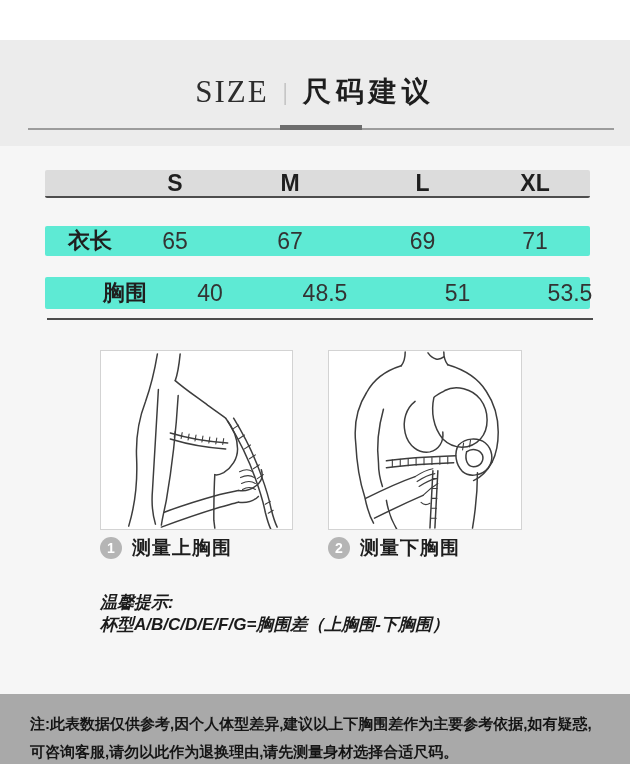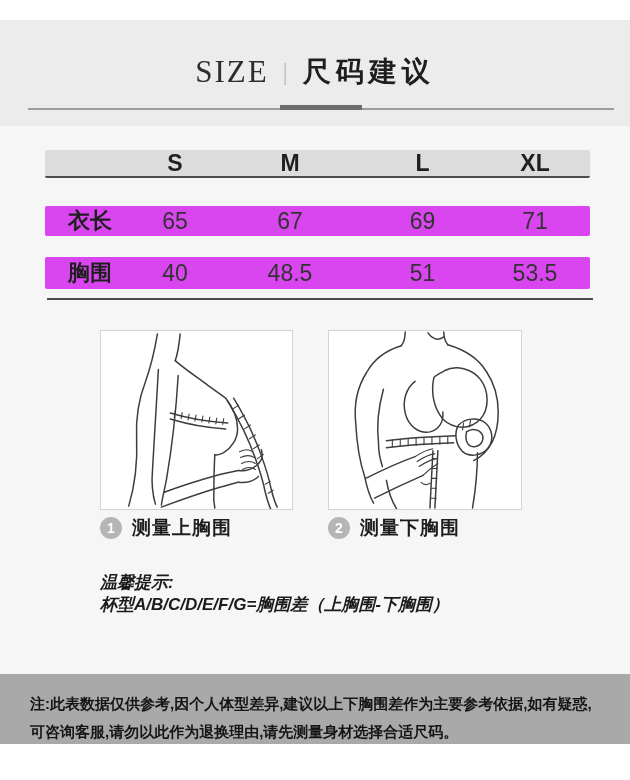--- a/index.html
+++ b/index.html
@@ -1,39 +1,39 @@
 <!DOCTYPE html>
 <html><head>
 <meta charset="utf-8">
 <style>
   html,body{margin:0;padding:0;background:#ffffff;}
   .page{position:relative;width:630px;height:744px;background:#ffffff;overflow:hidden;
-        font-family:"Liberation Sans","DejaVu Sans",sans-serif;color:#222;}
+        font-family:"Liberation Sans","DejaVu Sans",sans-serif;color:#222;margin-top:20px;}
 
   
   .band-title{position:absolute;left:0;top:20px;width:630px;height:106px;background:#ececec;}
   .band-content{position:absolute;left:0;top:126px;width:630px;height:548px;background:#f6f6f6;}
   .band-note{position:absolute;left:0;top:674px;width:630px;height:79px;background:#a9a9a9;}
 
   
   .title-row{position:absolute;left:0;top:50px;width:630px;height:44px;
              display:flex;align-items:center;justify-content:center;}
   .t-en{font-family:"Liberation Serif","DejaVu Serif",serif;font-size:31px;letter-spacing:2px;color:#2d2d2d;}
   .t-sep{color:#b8b8b8;font-size:24px;margin:0 15px 0 13px;transform:scaleX(.6);}
   .t-zh{font-size:28px;font-weight:bold;letter-spacing:5px;color:#1e1e1e;}
   .divider{position:absolute;top:108px;left:28px;width:586px;height:2px;background:#9c9c9c;}
   .divider-accent{position:absolute;left:50%;transform:translateX(-50%);bottom:0;width:82px;height:5px;background:#6d6d6d;}
 
   
   .trow{position:absolute;left:45px;width:545px;display:grid;
         grid-template-columns:90px 80px 150px 115px 110px;align-items:center;
-        background:#d946ef;border-radius:2px;box-sizing:border-box;}
+        background:#5eead4;border-radius:2px;box-sizing:border-box;}
   .thead{top:150px;height:28px;background:#dcdcdc;border-bottom:2px solid #4d4d4d;}
   .trow1{top:206px;height:30px;}
-  .trow2{top:257px;height:32px;}
+  .trow2{top:257px;height:32px;padding-left:35px;}
   .endline{position:absolute;top:298px;left:47px;width:546px;height:2px;background:#4d4d4d;}
   .cell{text-align:center;font-size:23px;color:#333;}
   .thead .cell{font-weight:bold;font-size:23px;color:#1f1f1f;}
   .cell.label{font-weight:bold;font-size:22px;color:#1f1f1f;}
 
   
   .figure-box{position:absolute;top:330px;height:180px;background:#ffffff;
               border:1px solid #d3d3d3;box-sizing:border-box;}
   .fig1{left:100px;width:193px;}
   .fig2{left:328px;width:194px;}

